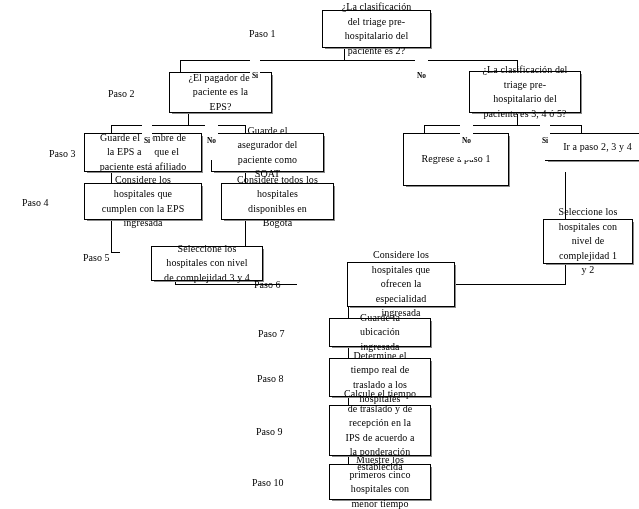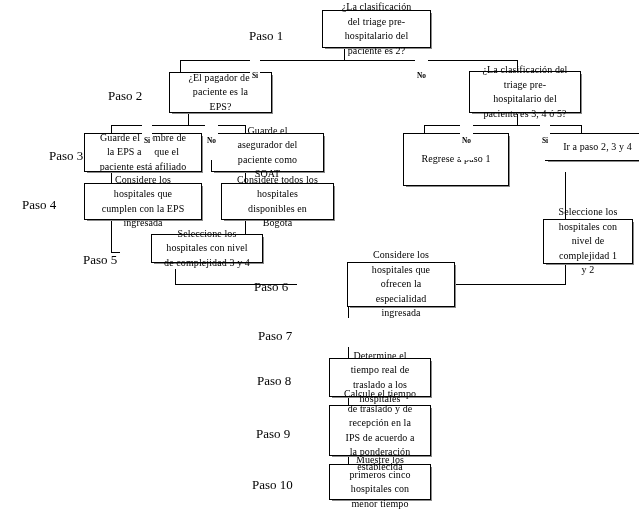--- a/index.html
+++ b/index.html
@@ -34,21 +34,21 @@
     line-height: 1.45;
     padding: 2px 12px;
     letter-spacing: 0.1px;
     z-index: 3;
     margin-left: 32px;
   }
 
   
   .step-label {
     position: absolute;
-    font-size: 13px;
+    font-size: 10px;
     line-height: 1;
     color: #000000;
     white-space: nowrap;
     text-align: left;
     z-index: 4;
   }
 
   
   .edge-label {
     position: absolute;
@@ -129,26 +129,27 @@
   <div class="box" style="left:179px; top:133px; width:113px; height:39px;">Guarde el asegurador del paciente como SOAT</div>
 
   <div class="box" style="left:52px; top:183px; width:118px; height:37px;">Considere los hospitales que cumplen con la EPS ingresada</div>
 
   <div class="box" style="left:189px; top:183px; width:113px; height:37px;">Considere todos los hospitales disponibles en Bogotá</div>
 
   <div class="box" style="left:371px; top:133px; width:106px; height:53px;">Regrese a paso 1</div>
 
   <div class="box" style="left:513px; top:133px; width:105px; height:28px;">Ir a paso 2, 3 y 4</div>
 
-  <div class="box" style="left:119px; top:234px; width:112px; height:29px;text-align:center;">Seleccione los hospitales con nivel de complejidad 3 y 4</div>
+  <div class="box" style="left:119px; top:246px; width:112px; height:35px;text-align:center;">Seleccione los hospitales con nivel de complejidad 3 y 4</div>
 
   <div class="box" style="left:511px; top:219px; width:90px; height:45px;">Seleccione los hospitales con nivel de complejidad 1 y 2</div>
 
   <div class="box" style="left:315px; top:262px; width:108px; height:45px;">Considere los hospitales que ofrecen la especialidad ingresada</div>
 
+  <div class="box" style="left:297px; top:318px; width:102px; height:29px;">Guarde la ubicación ingresada</div>
 
   <div class="box" style="left:297px; top:358px; width:102px; height:39px;">Determine el tiempo real de traslado a los hospitales</div>
 
   <div class="box" style="left:297px; top:464px; width:102px; height:36px;">Muestre los primeros cinco hospitales con menor tiempo</div>
 
   <div class="box" style="left:297px; top:405px; width:102px; height:51px;">Calcule el tiempo de traslado y de recepción en la IPS de acuerdo a la ponderación establecida</div>
 
   <div class="step-label" style="left:249px; top:29px;">Paso 1</div>
 
   <div class="step-label" style="left:108px; top:89px;">Paso 2</div>

